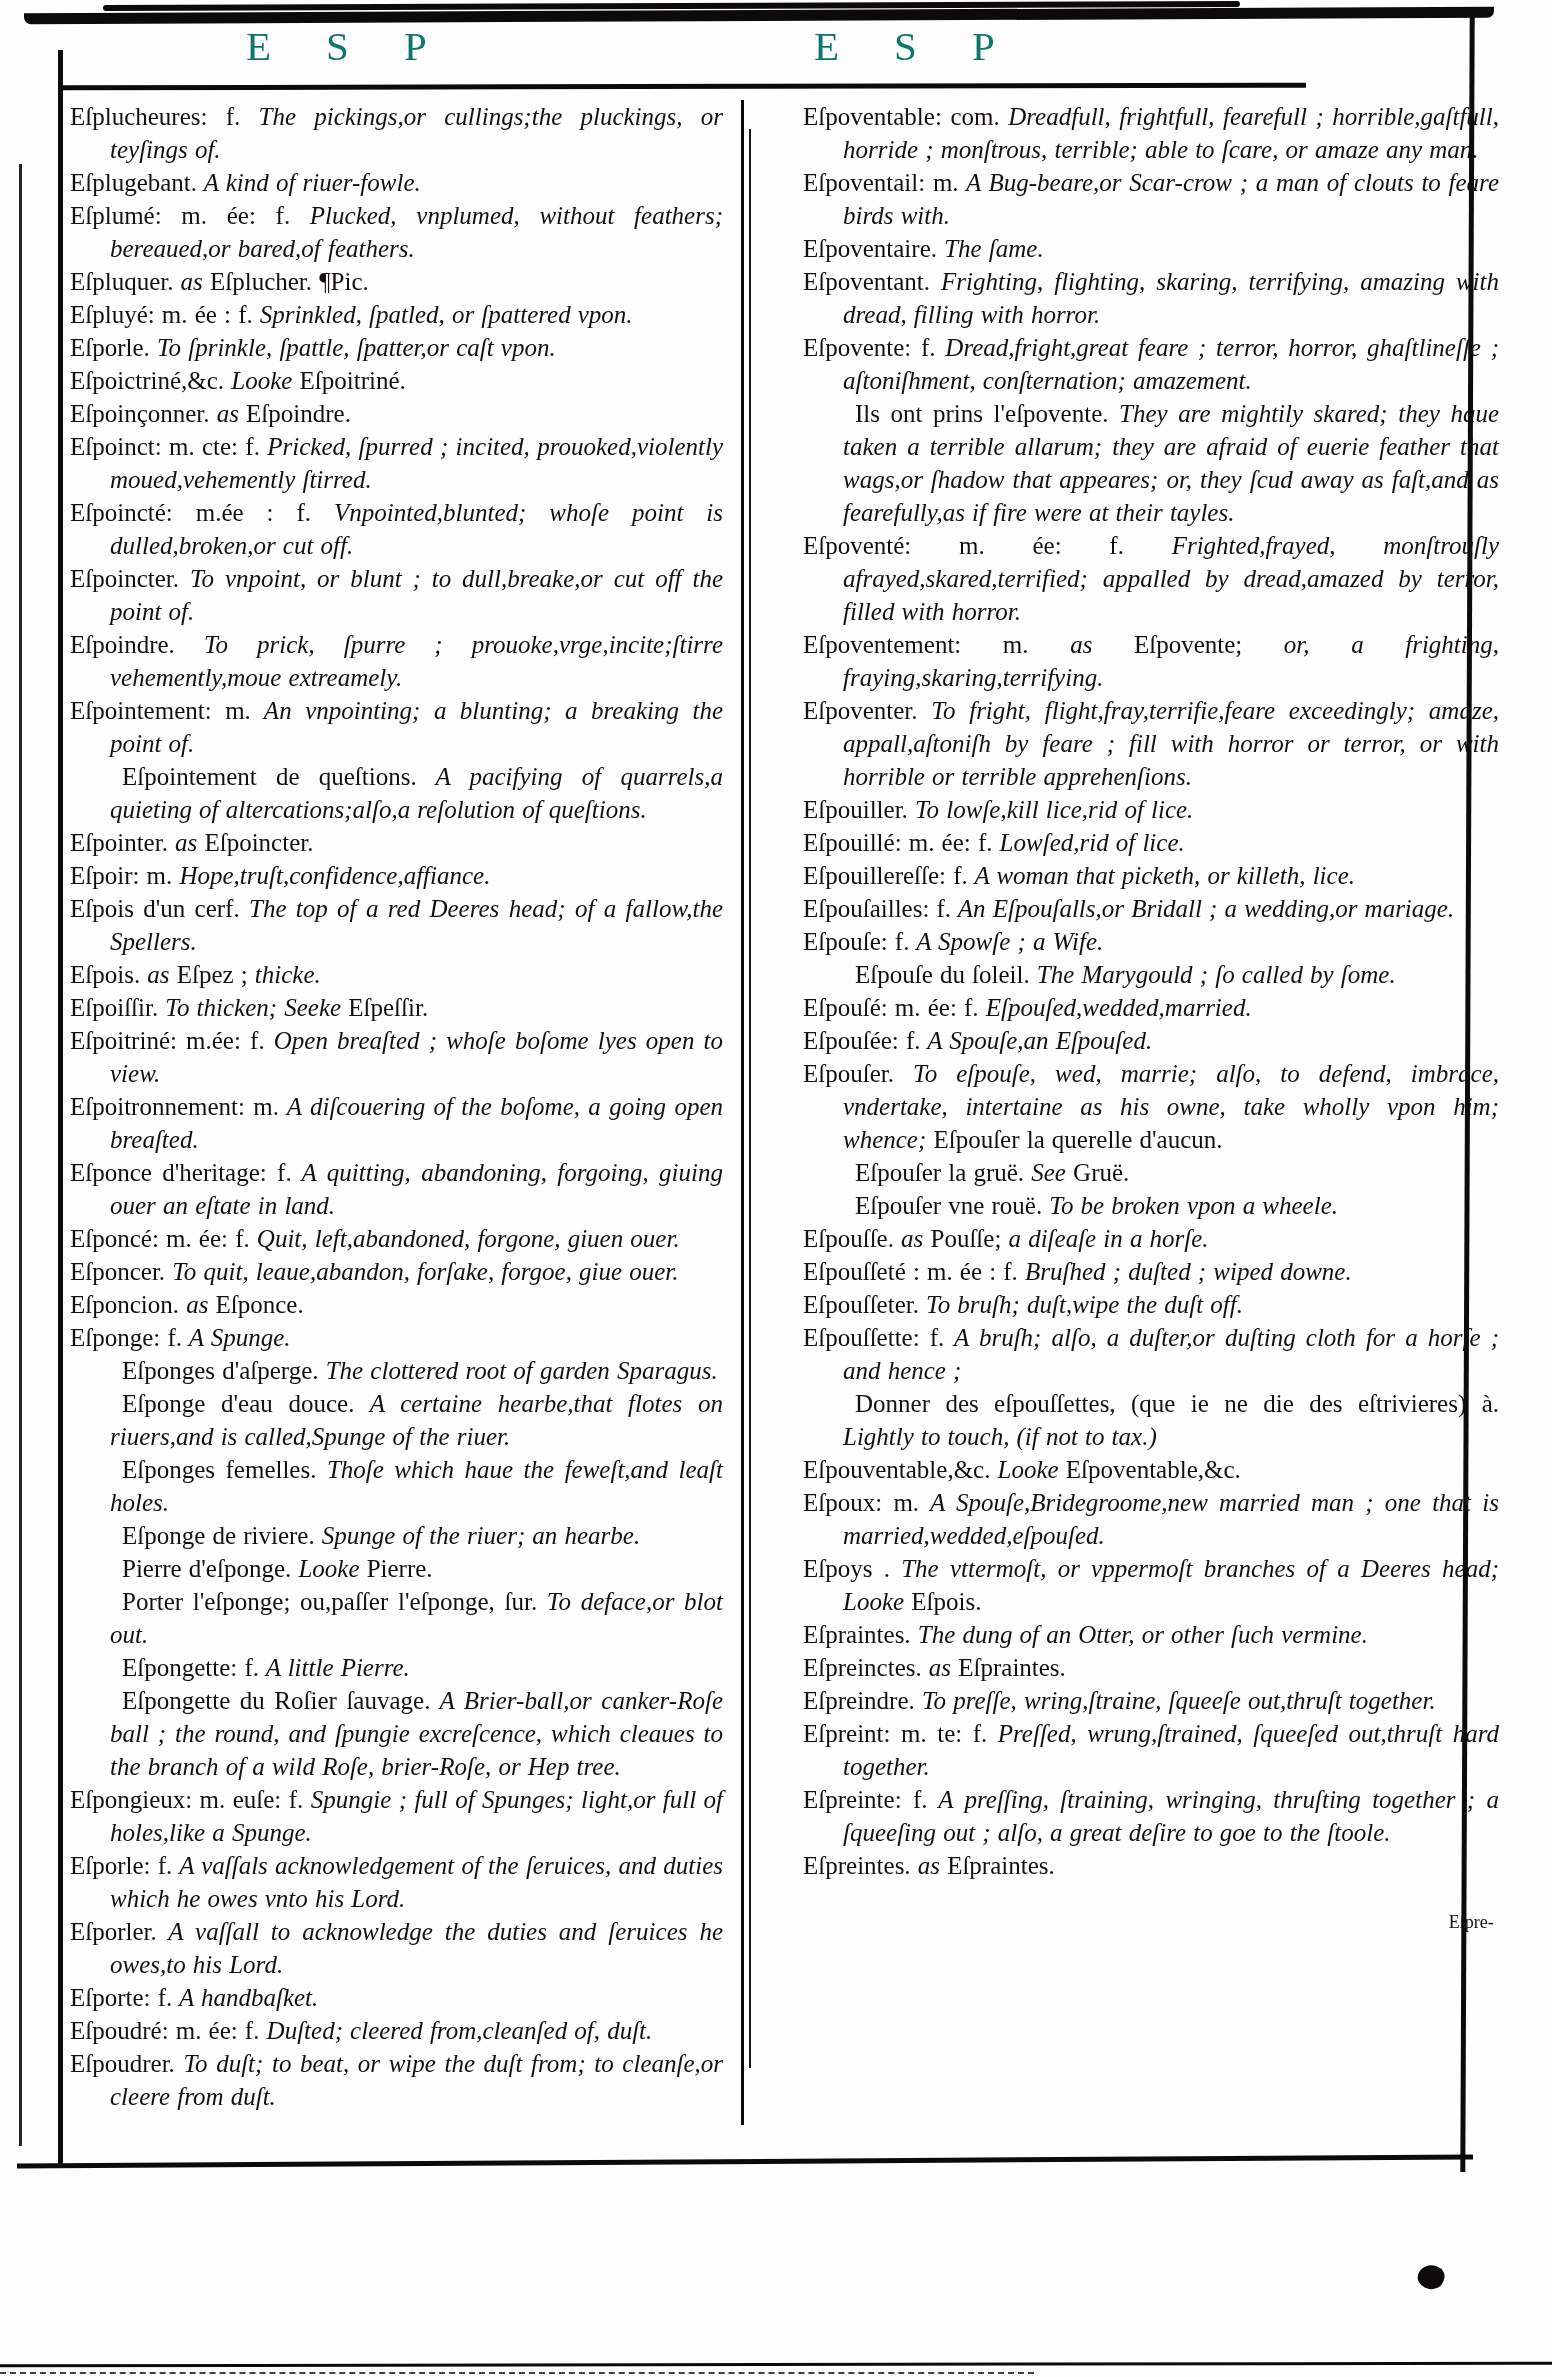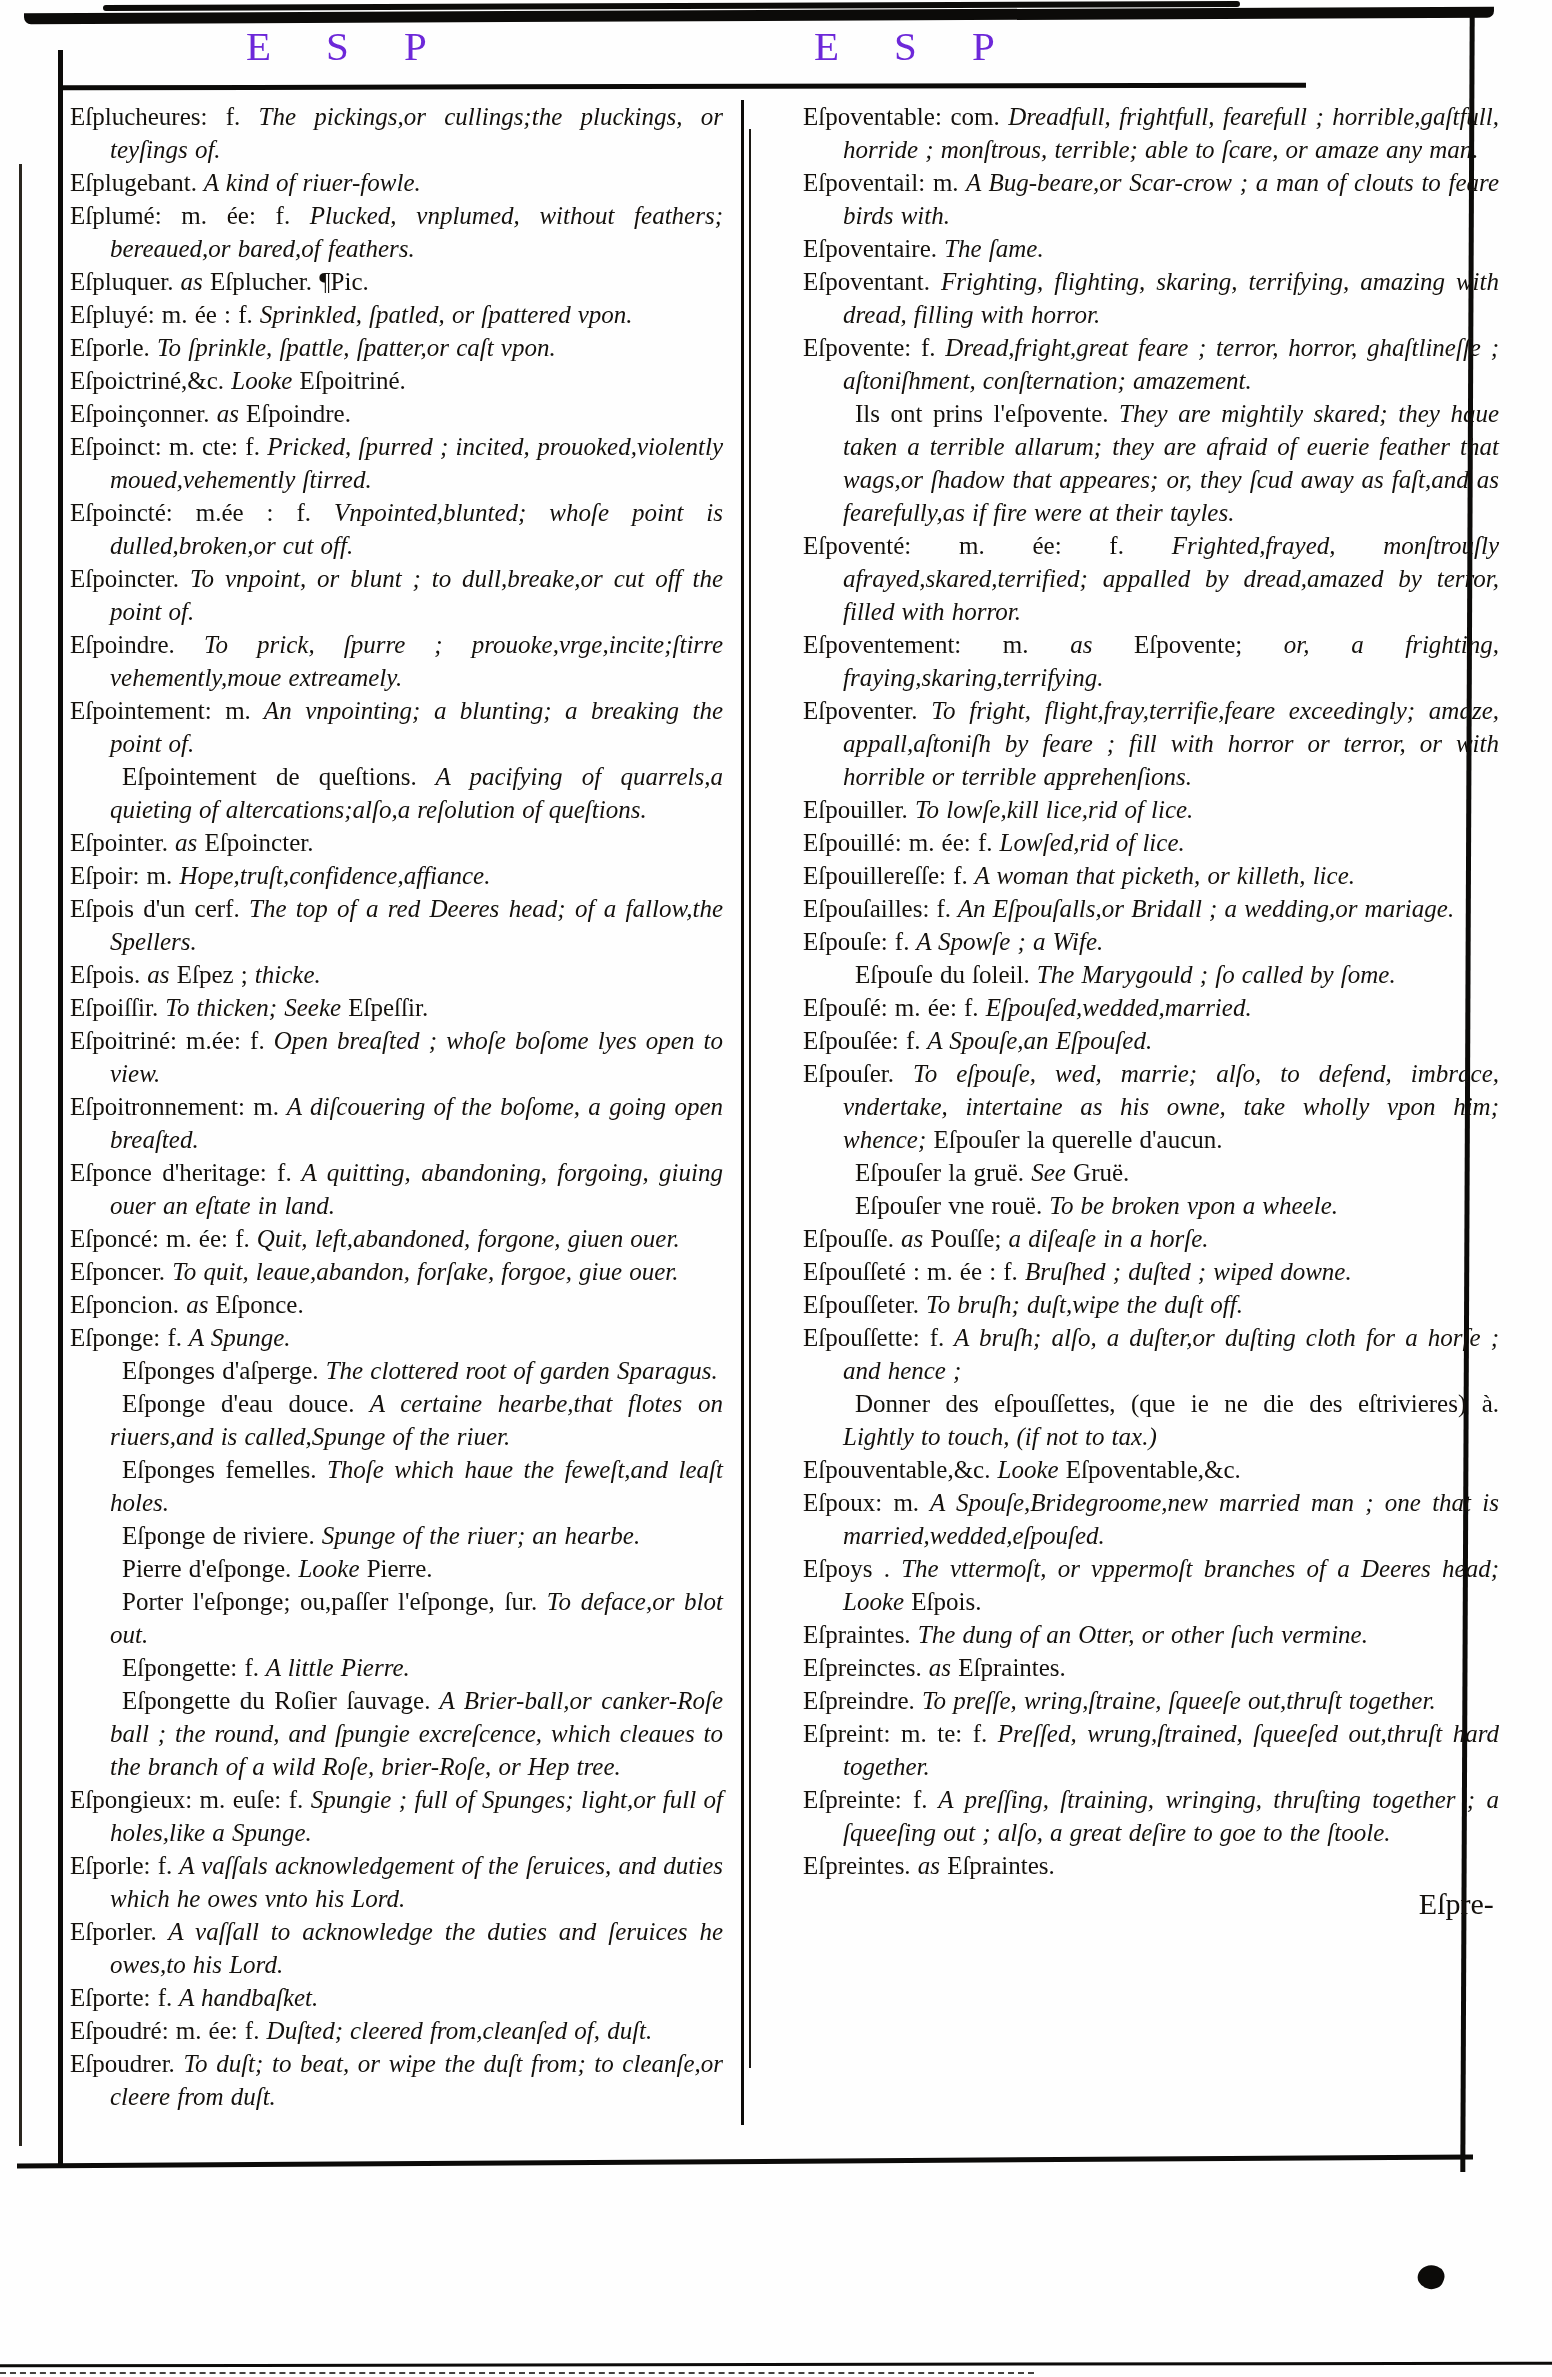--- a/index.html
+++ b/index.html
@@ -20,35 +20,35 @@
   #col-divider{left:741px;top:100px;width:3.4px;height:2025px;}
   #col-divider2{left:749px;top:129px;width:1.7px;height:1939px;background:#1c1914;}
   #bottom-frame{left:17px;top:2159px;width:1456px;height:5.2px;transform:rotate(-0.35deg);}
   #page-bottom-line{left:0px;top:2363px;width:1553px;height:3.4px;transform:rotate(-0.1deg);}
   #page-bottom-dashes{left:0px;top:2372px;width:1034px;height:0px;border-top:2.6px dashed #15130f;opacity:.8;}
   #ink-blot{position:absolute;left:1418px;top:2265px;width:26px;height:24px;background:#0c0b09;
     border-radius:62% 45% 55% 48%;transform:rotate(20deg);}
   
   .running-head{
     position:absolute;top:22.4px;font-size:41px;letter-spacing:22.4px;
-    color:#6d28d9;font-weight:normal;white-space:nowrap;
+    color:#0f766e;font-weight:normal;white-space:nowrap;
   }
   #head-left{left:246px;}
   #head-right{left:814px;}
   
   .col{position:absolute;top:100px;font-size:25px;line-height:33px;color:#14110d;}
   #col-left{left:70px;width:653px;}
   #col-right{left:803px;width:696px;}
   .entry{margin:0;text-align:justify;padding-left:40px;text-indent:-40px;
     word-spacing:0.9px;}
   .entry.sub{text-indent:12px;}
   .italic{font-style:italic;}
   .roman{font-style:normal;}
   .catchword{
-    text-align:right;font-size:30px;margin-top:5px;padding-right:5.2px;
+    text-align:right;font-size:18px;margin-top:24px;padding-right:5.2px;
     font-style:normal;color:#14110d;
   }
 </style>
 </head>
 <body>
 
 <div class="rule" id="top-edge"></div>
 <div class="rule" id="top-edge2"></div>
 <div class="rule" id="head-rule"></div>
 <div class="rule" id="left-border"></div>

